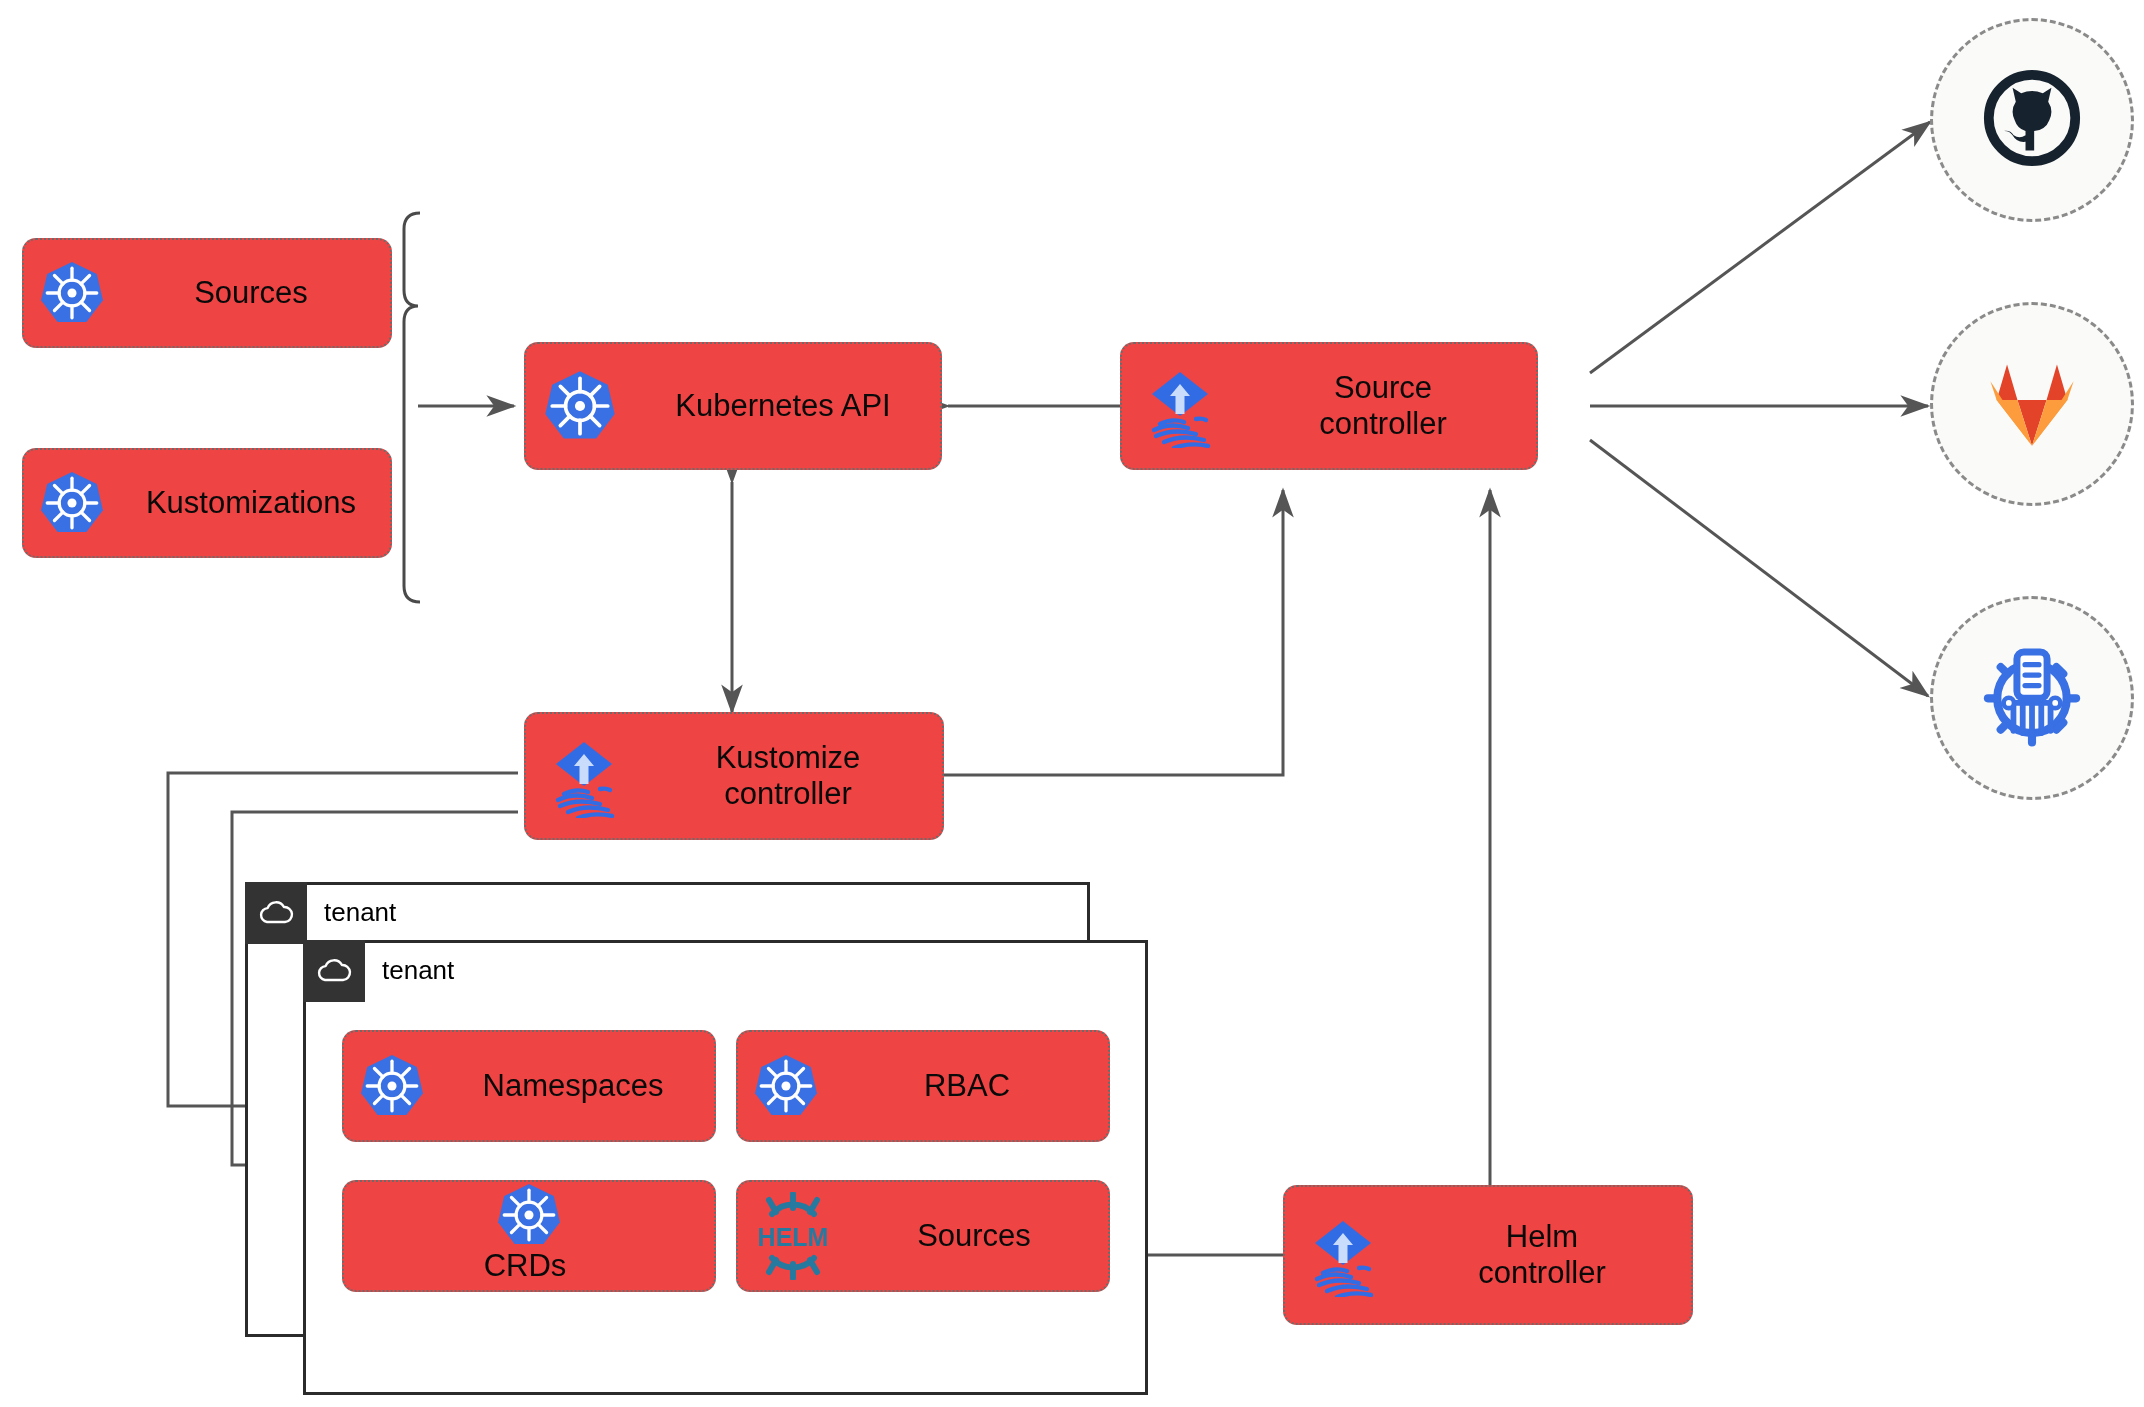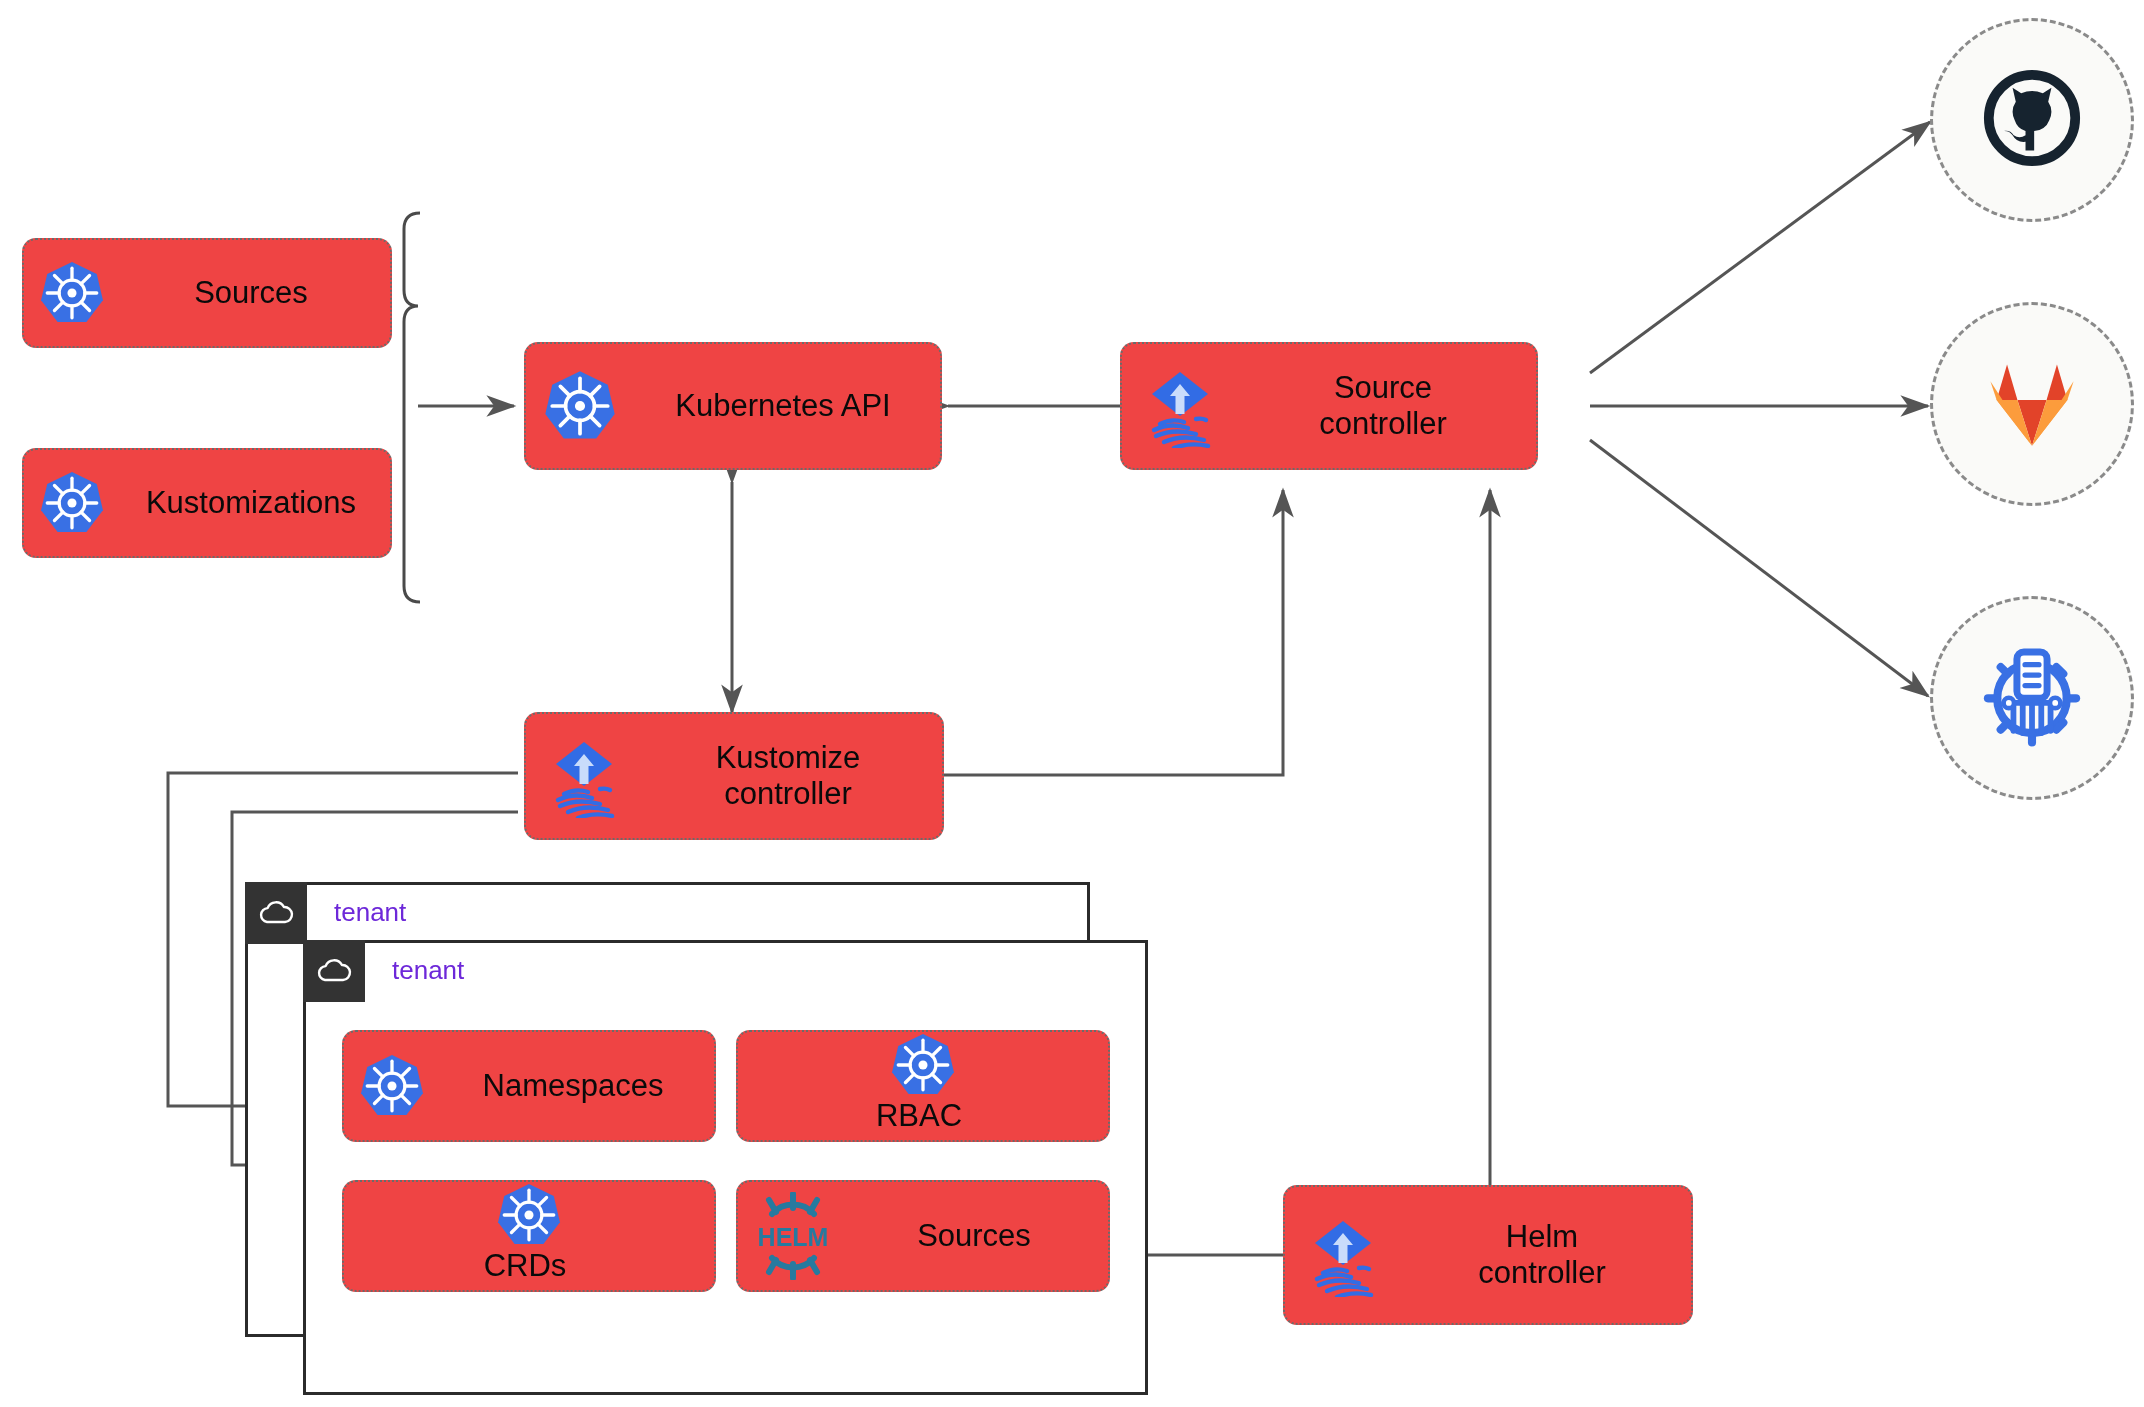--- a/index.html
+++ b/index.html
@@ -70,23 +70,23 @@
     position: absolute;
     left: -3px; top: -3px;
     width: 62px; height: 62px;
     background: #333333;
     display: flex;
     align-items: center;
     justify-content: center;
   }
   .tenant .tname {
     position: absolute;
-    left: 86px; top: 12px;
+    left: 76px; top: 12px;
     font-size: 26px;
-    color: #6d28d9;
+    color: #000000;
   }
 </style>
 </head>
 <body>
 
 <div id="stage">
 
   <svg id="edges" viewBox="0 0 2144 1407" xmlns="http://www.w3.org/2000/svg">
     <defs>
       <marker id="ah" markerWidth="12" markerHeight="12" refX="9.2" refY="4" orient="auto" markerUnits="strokeWidth">
@@ -278,21 +278,21 @@
           <line x1="40.8" y1="40.8" x2="49" y2="49"></line>
           <line x1="49" y1="15" x2="40.8" y2="23.2"></line>
           <line x1="23.2" y1="40.8" x2="15" y2="49"></line>
         </g>
         <circle cx="32" cy="32" r="4.4" fill="#ffffff"></circle>
       </svg>
     </span>
     <span class="lbl">Namespaces</span>
   </div>
 
-  <div class="card" style="left:736px; top:1030px; width:374px; height:112px;flex-direction:column;">
+  <div class="card" style="left:736px; top:1030px; width:374px; height:112px;">
     <span class="ico" style="width:96px;">
       <svg width="66" height="66" viewBox="0 0 64 64">
         <path d="M32 2 L56 13.6 L62 39 L46 60 L18 60 L2 39 L8 13.6 Z" fill="#3970e4"></path>
         <g fill="none" stroke="#ffffff" stroke-width="3.2" stroke-linecap="round">
           <circle cx="32" cy="32" r="12.5"></circle>
           <line x1="32" y1="8" x2="32" y2="19.5"></line>
           <line x1="32" y1="44.5" x2="32" y2="56"></line>
           <line x1="8" y1="32" x2="19.5" y2="32"></line>
           <line x1="44.5" y1="32" x2="56" y2="32"></line>
           <line x1="15" y1="15" x2="23.2" y2="23.2"></line>

